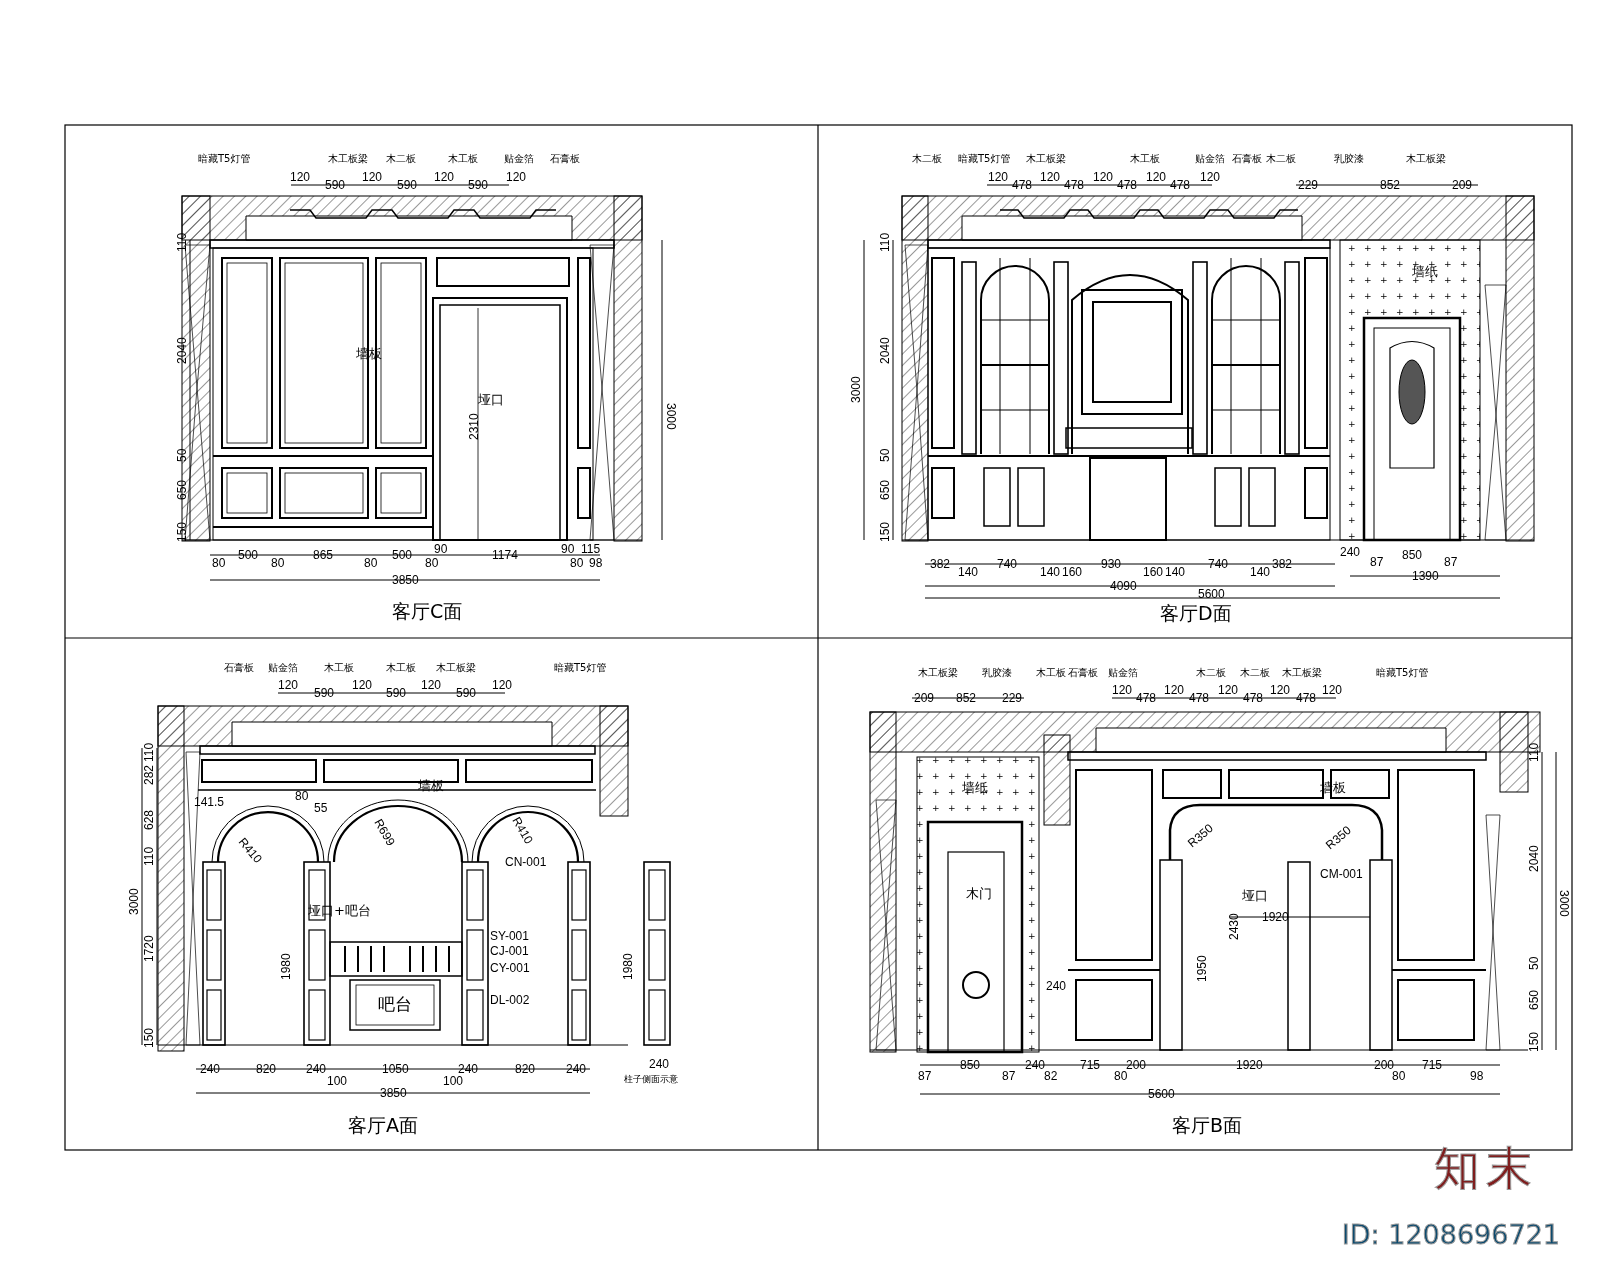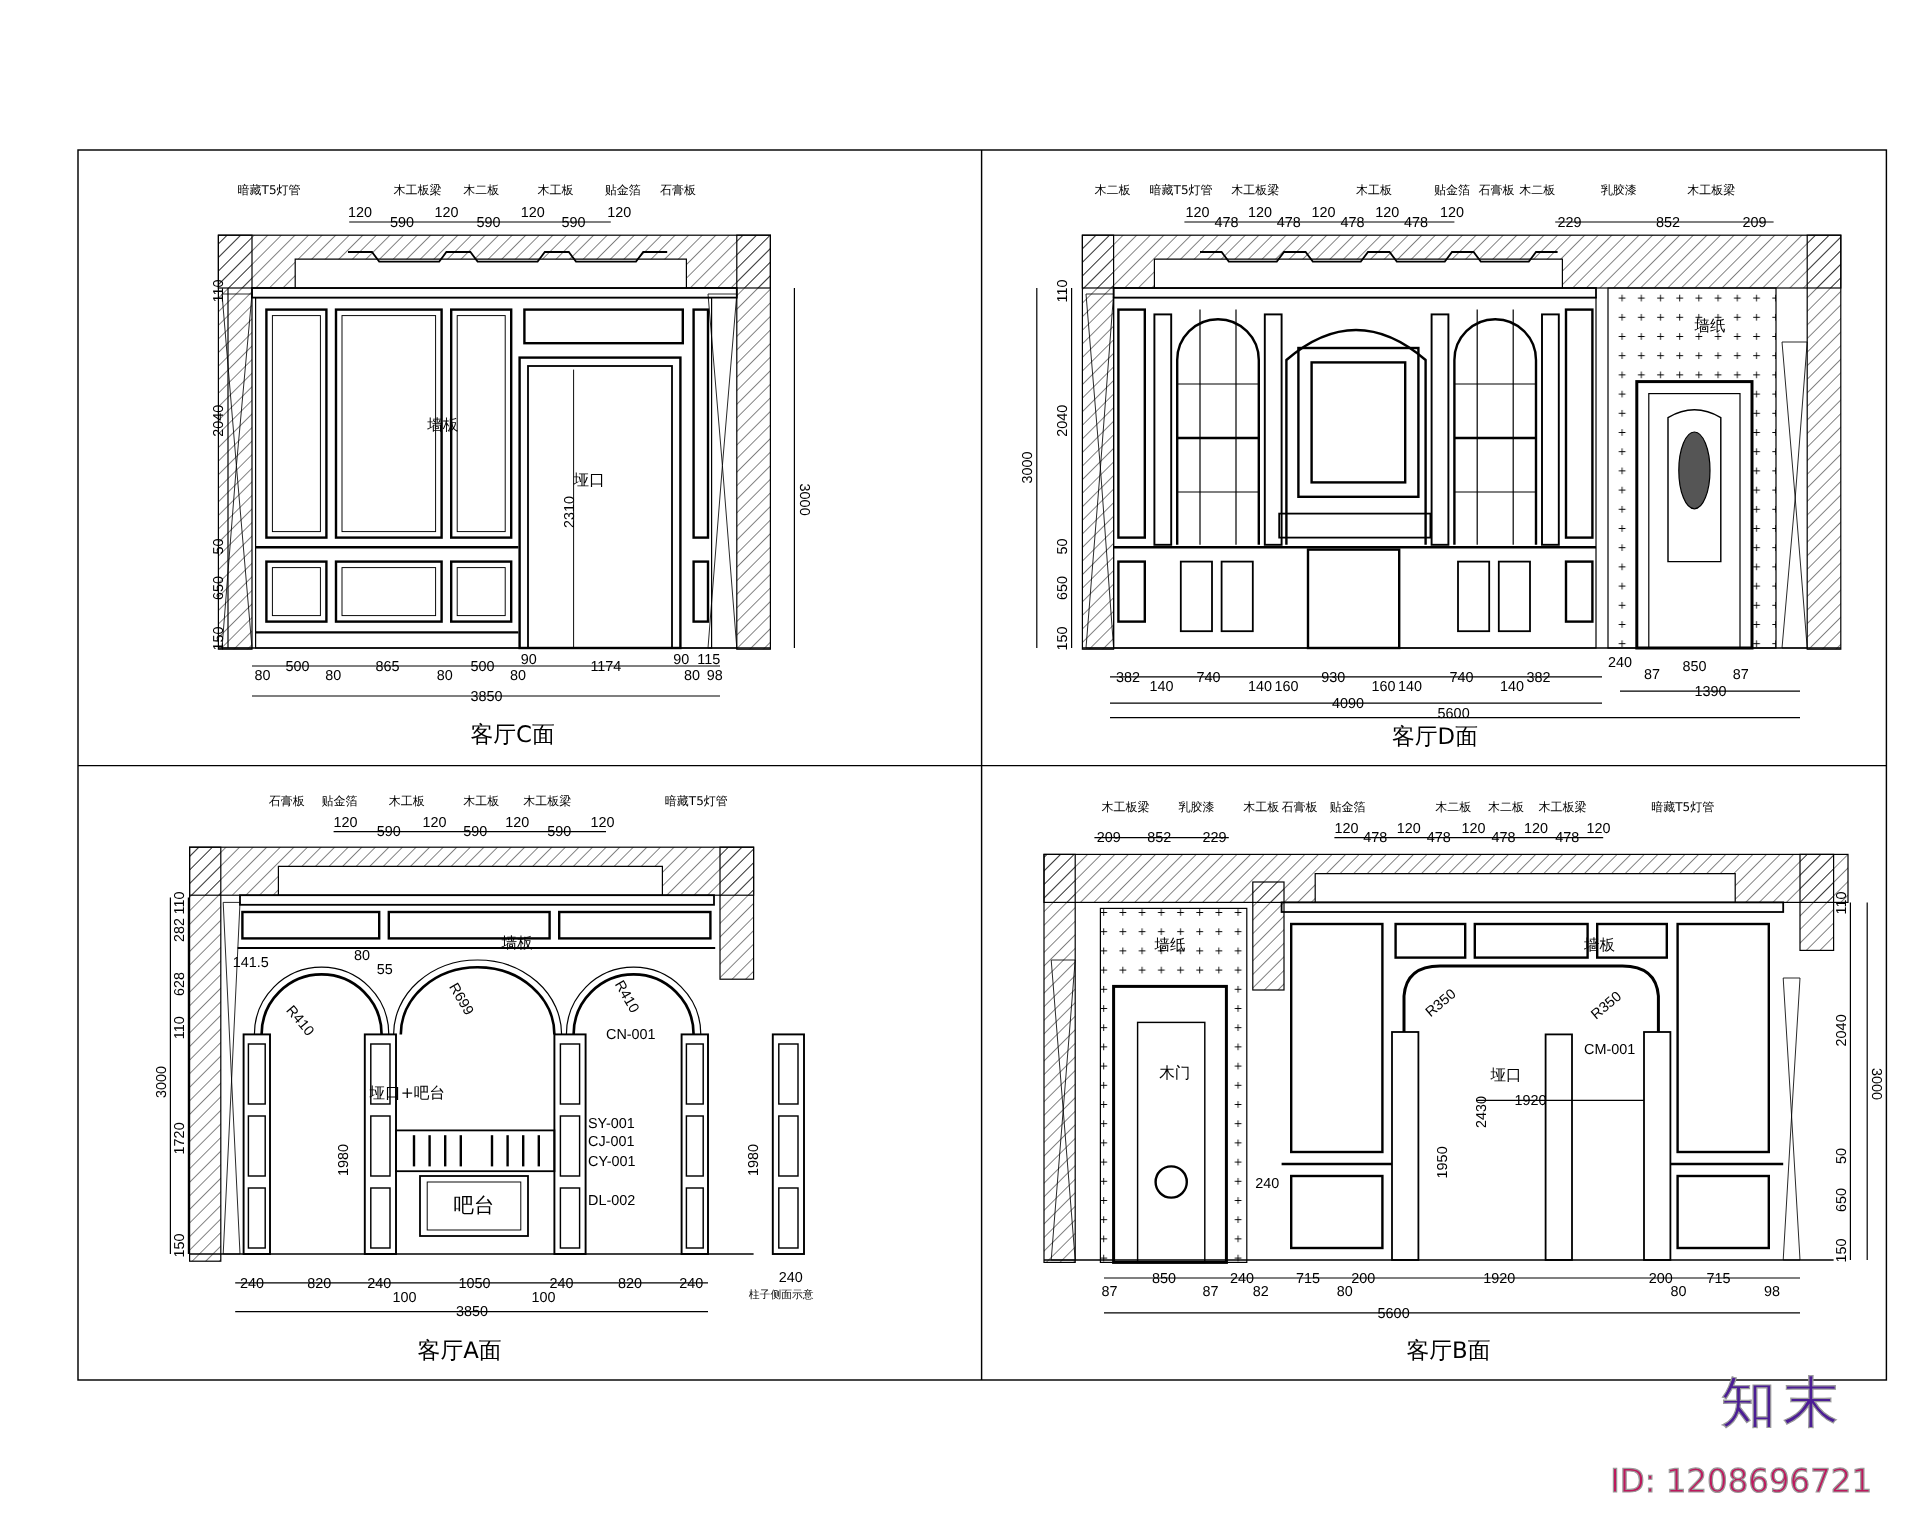--- a/index.html
+++ b/index.html
@@ -4,23 +4,23 @@
 <style>
   html, body { margin: 0; padding: 0; background: #ffffff; }
   body { width: 1600px; height: 1280px; position: relative; overflow: hidden;
          font-family: "DejaVu Sans", sans-serif; color: #000; }
   svg { position: absolute; left: 0; top: 0; }
   .lbl { font-family: "DejaVu Sans", sans-serif; font-size: 10px; fill: #000; }
   .dim { font-family: "Liberation Sans Narrow", "Liberation Sans", sans-serif; font-size: 12px; fill: #000; }
   .title { font-family: "DejaVu Sans", sans-serif; font-size: 19px; fill: #000; }
   .mid { font-family: "DejaVu Sans", sans-serif; font-size: 13px; fill: #000; }
   .wm { position: absolute; right: 62px; bottom: 80px; font-family: "DejaVu Sans", sans-serif;
-        font-size: 46px; color: #4c1d95; -webkit-text-stroke: 1px #9a9a9a; letter-spacing: 6px; }
+        font-size: 46px; color: #7f1d1d; -webkit-text-stroke: 1px #9a9a9a; letter-spacing: 6px; }
   .wmid { position: absolute; right: 40px; bottom: 30px; font-family: "DejaVu Sans", sans-serif;
-        font-size: 27px; color: #be185d; -webkit-text-stroke: 1px #9a9a9a; }
+        font-size: 27px; color: #0c4a6e; -webkit-text-stroke: 1px #9a9a9a; }
 </style>
 </head>
 <body>
 
 <svg width="1600" height="1280" viewBox="0 0 1600 1280">
   <defs>
     <pattern id="hatch" width="8" height="8" patternUnits="userSpaceOnUse" patternTransform="rotate(45)">
       <line x1="0" y1="0" x2="0" y2="8" stroke="#000" stroke-width="0.8"></line>
     </pattern>
     <pattern id="dots" width="16" height="16" patternUnits="userSpaceOnUse">

